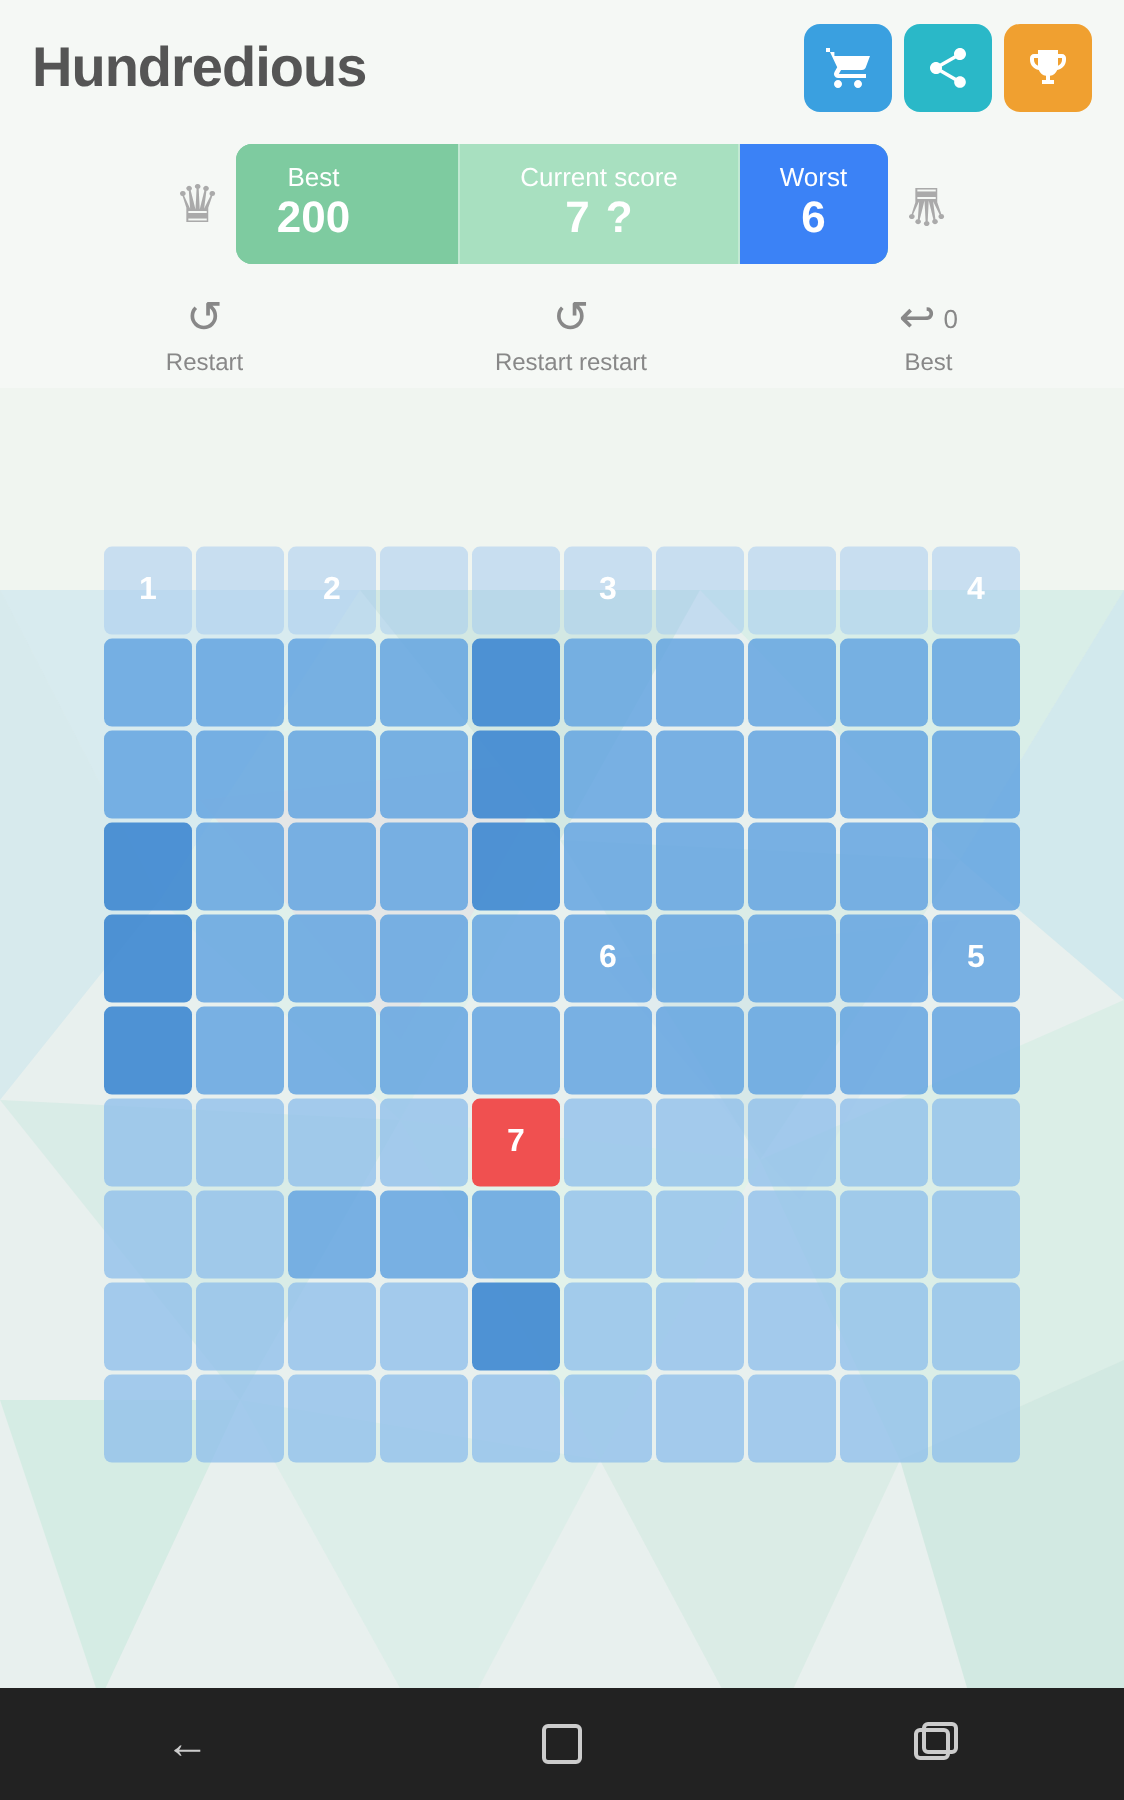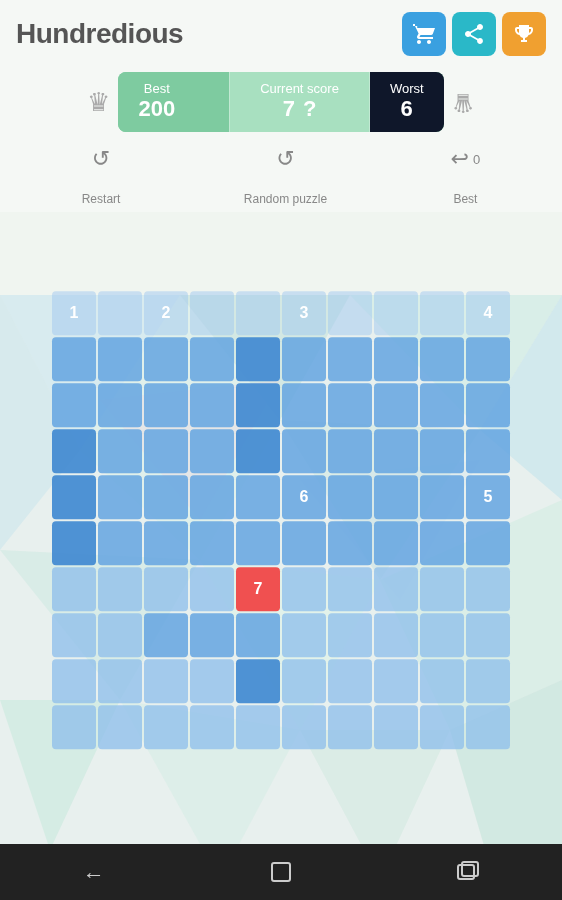--- a/index.html
+++ b/index.html
@@ -107,21 +107,21 @@
 
     .score-section.current {
       background: #a8e0c0;
       padding: 4px 30px;
       border-left: 1px solid rgba(255,255,255,0.3);
       border-right: 1px solid rgba(255,255,255,0.3);
       margin-left: 34px;
     }
 
     .score-section.worst {
-      background: #0f172a;
+      background: #3b82f6;
     }
 
     .score-label {
       font-size: 13px;
       color: #fff;
       font-weight: normal;
     }
 
     .score-value {
       font-size: 22px;
@@ -162,21 +162,20 @@
     }
 
     .toolbar-icon {
       font-size: 22px;
       color: #888;
     }
 
     .toolbar-label {
       font-size: 12px;
       color: #888;
-      margin-top: 18px;
     }
 
     .undo-count {
       font-size: 13px;
       color: #888;
     }
 
     
     .game-area {
       position: relative;
@@ -316,21 +315,21 @@
   <div class="crown-icon" style="transform: scaleY(-1); display:inline-block;">♛</div>
 </div>
 
 <div class="toolbar">
   <div class="toolbar-item">
     <span class="toolbar-icon">↺</span>
     <span class="toolbar-label">Restart</span>
   </div>
   <div class="toolbar-item">
     <span class="toolbar-icon">↺</span>
-    <span class="toolbar-label">Random puzzle</span>
+    <span class="toolbar-label">Restart restart</span>
   </div>
   <div class="toolbar-item">
     <div style="display:flex;align-items:center;gap:4px;">
       <span class="toolbar-icon">↩</span>
       <span class="undo-count">0</span>
     </div>
     <span class="toolbar-label">Best</span>
   </div>
 </div>
 

